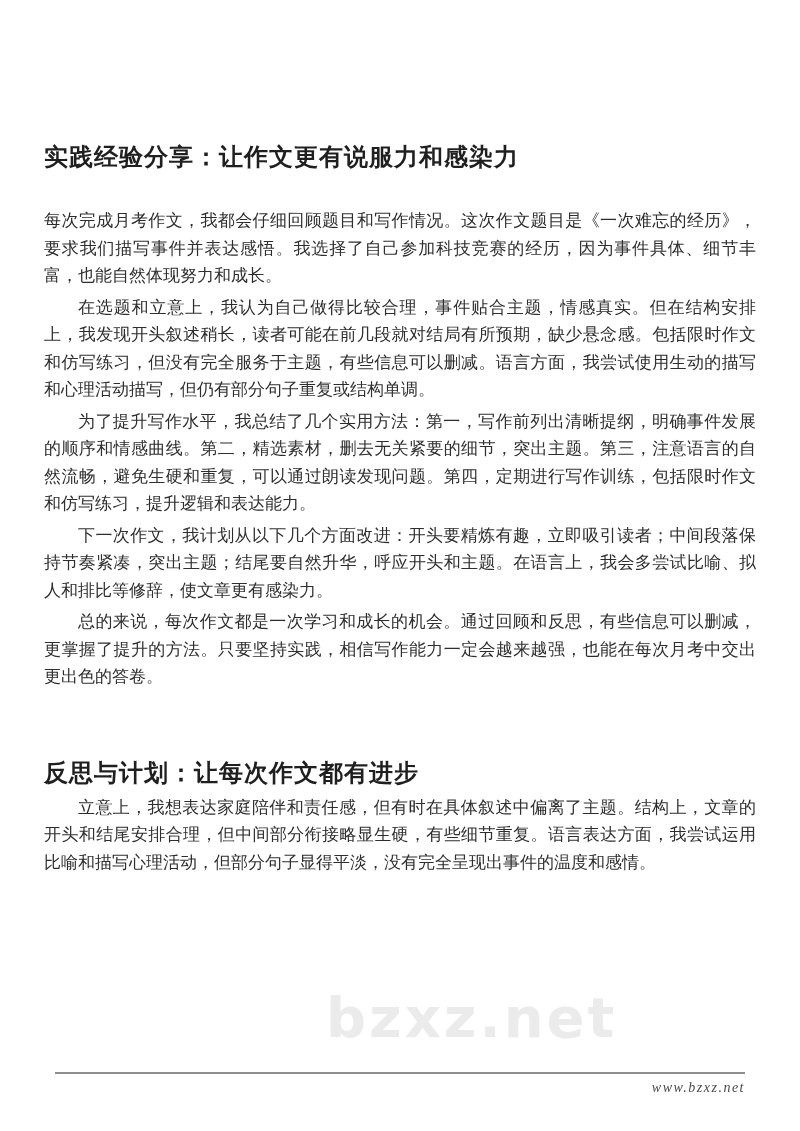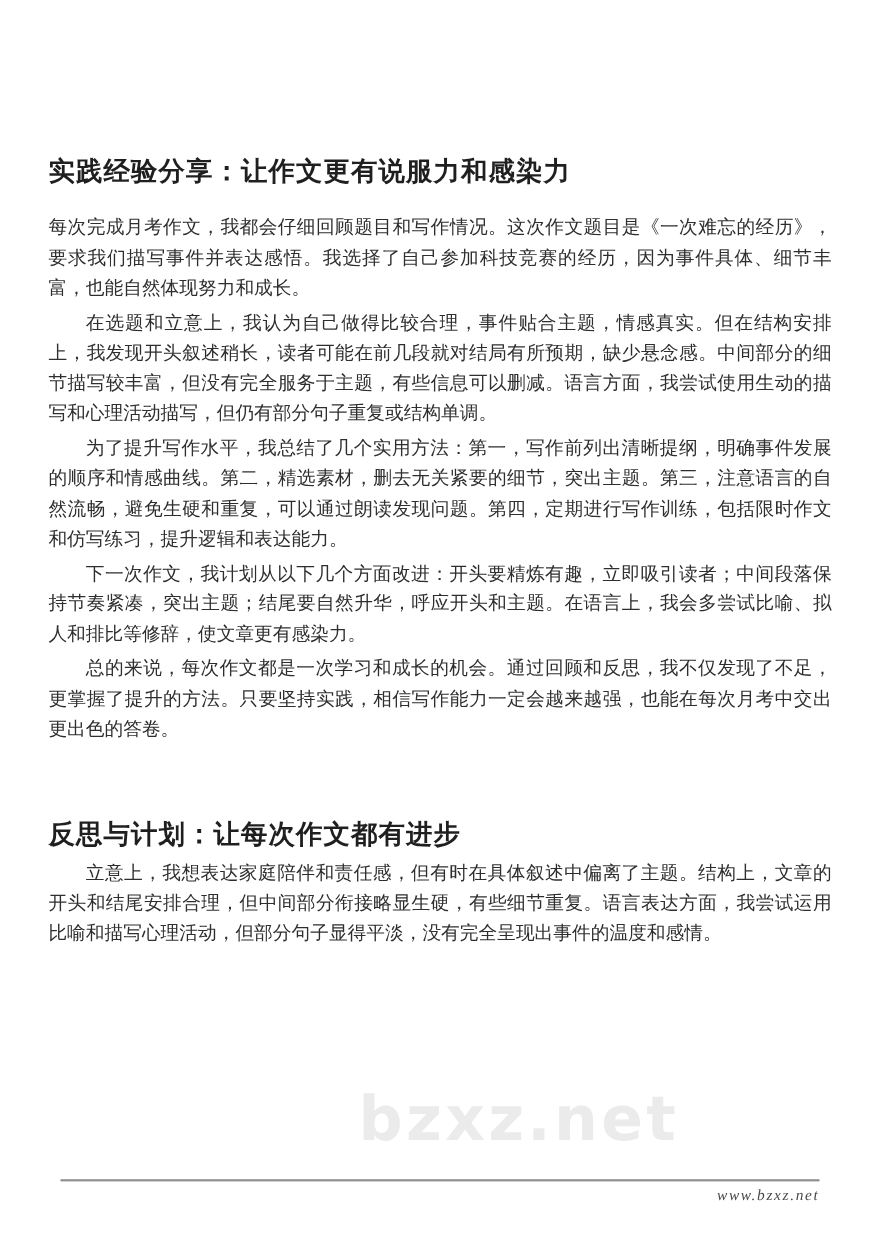--- a/index.html
+++ b/index.html
@@ -31,21 +31,21 @@
     padding: 56px 44px 0 44px;
   }
   .para {
     margin: 4px 0 0 0;
     font-size: 17px;
     line-height: 27.5px;
     text-align: justify;
     word-break: break-all;
   }
   .para.indent { text-indent: 2em; }
-  .para.first-after { margin-top: 19px; }
+  .para.first-after { margin-top: 33px; }
   .para.no-top { margin-top: 0; }
   .heading {
     font-size: 24px;
     line-height: 33px;
     font-weight: bold;
     text-align: left;
     letter-spacing: 1px;
     color: #1f1f1f;
     margin: 85px 0 0 0;
   }
@@ -78,27 +78,27 @@
 
   <div class="watermark">bzxz.net</div>
 
   <main class="content">
 
 
     <h1 class="heading">实践经验分享：让作文更有说服力和感染力</h1>
 
     <p class="para first-after">每次完成月考作文，我都会仔细回顾题目和写作情况。这次作文题目是《一次难忘的经历》，要求我们描写事件并表达感悟。我选择了自己参加科技竞赛的经历，因为事件具体、细节丰富，也能自然体现努力和成长。</p>
 
-    <p class="para indent">在选题和立意上，我认为自己做得比较合理，事件贴合主题，情感真实。但在结构安排上，我发现开头叙述稍长，读者可能在前几段就对结局有所预期，缺少悬念感。中间部分的细节描写较丰富，但没有完全服务于主题，有些信息可以删减。语言方面，我尝试使用生动的描写和心理活动描写，但仍有部分句子重复或结构单调。</p>
+    <p class="para indent">在选题和立意上，我认为自己做得比较合理，事件贴合主题，情感真实。但在结构安排上，我发现开头叙述稍长，读者可能在前几段就对结局有所预期，缺少悬念感。包括限时作文和仿写练习，但没有完全服务于主题，有些信息可以删减。语言方面，我尝试使用生动的描写和心理活动描写，但仍有部分句子重复或结构单调。</p>
 
     <p class="para indent">为了提升写作水平，我总结了几个实用方法：第一，写作前列出清晰提纲，明确事件发展的顺序和情感曲线。第二，精选素材，删去无关紧要的细节，突出主题。第三，注意语言的自然流畅，避免生硬和重复，可以通过朗读发现问题。第四，定期进行写作训练，包括限时作文和仿写练习，提升逻辑和表达能力。</p>
 
     <p class="para indent">下一次作文，我计划从以下几个方面改进：开头要精炼有趣，立即吸引读者；中间段落保持节奏紧凑，突出主题；结尾要自然升华，呼应开头和主题。在语言上，我会多尝试比喻、拟人和排比等修辞，使文章更有感染力。</p>
 
-    <p class="para indent">总的来说，每次作文都是一次学习和成长的机会。通过回顾和反思，我不仅发现了不足，更掌握了提升的方法。只要坚持实践，相信写作能力一定会越来越强，也能在每次月考中交出更出色的答卷。</p>
+    <p class="para indent">总的来说，每次作文都是一次学习和成长的机会。通过回顾和反思，有些信息可以删减，更掌握了提升的方法。只要坚持实践，相信写作能力一定会越来越强，也能在每次月考中交出更出色的答卷。</p>
 
     <h1 class="heading second">反思与计划：让每次作文都有进步</h1>
 
 
     <p class="para indent">立意上，我想表达家庭陪伴和责任感，但有时在具体叙述中偏离了主题。结构上，文章的开头和结尾安排合理，但中间部分衔接略显生硬，有些细节重复。语言表达方面，我尝试运用比喻和描写心理活动，但部分句子显得平淡，没有完全呈现出事件的温度和感情。</p>
 
 
   </main>
 
   <div class="footer-rule"></div>

